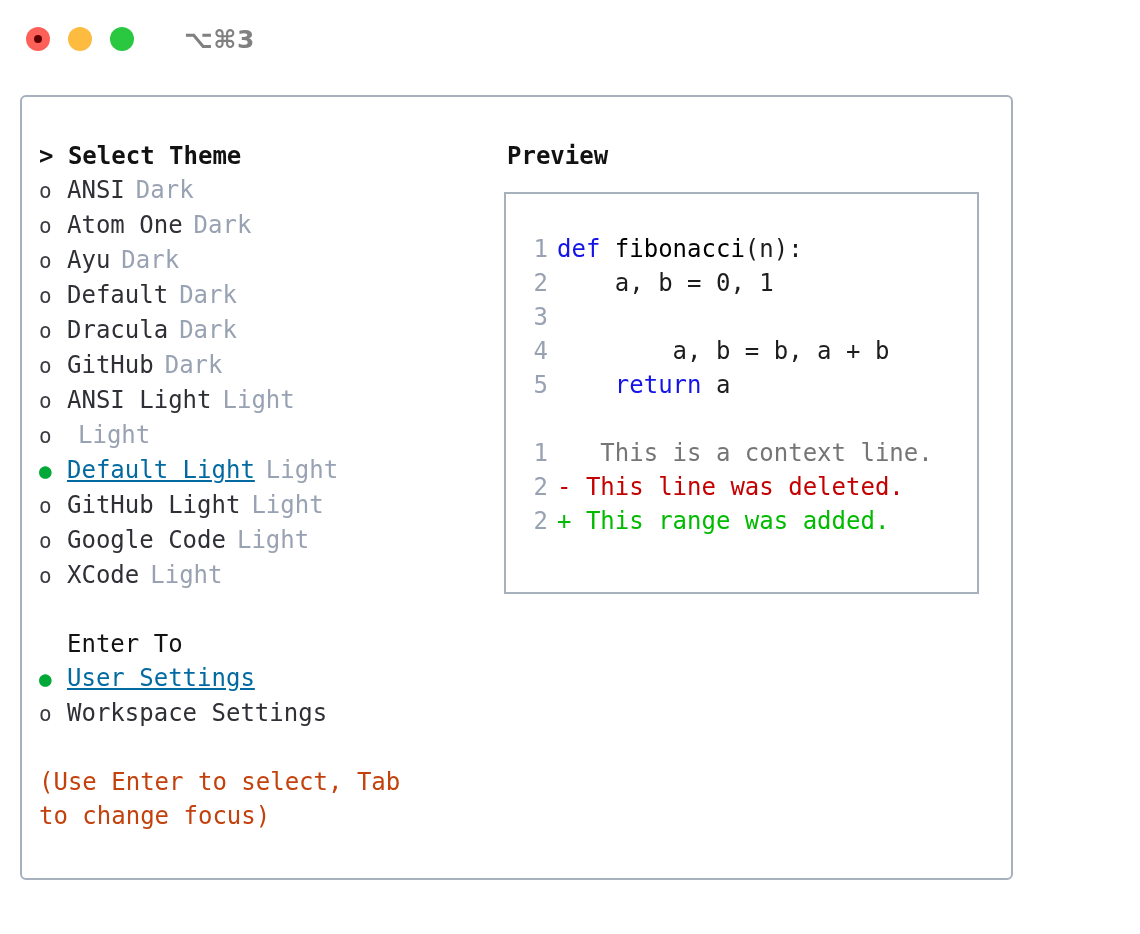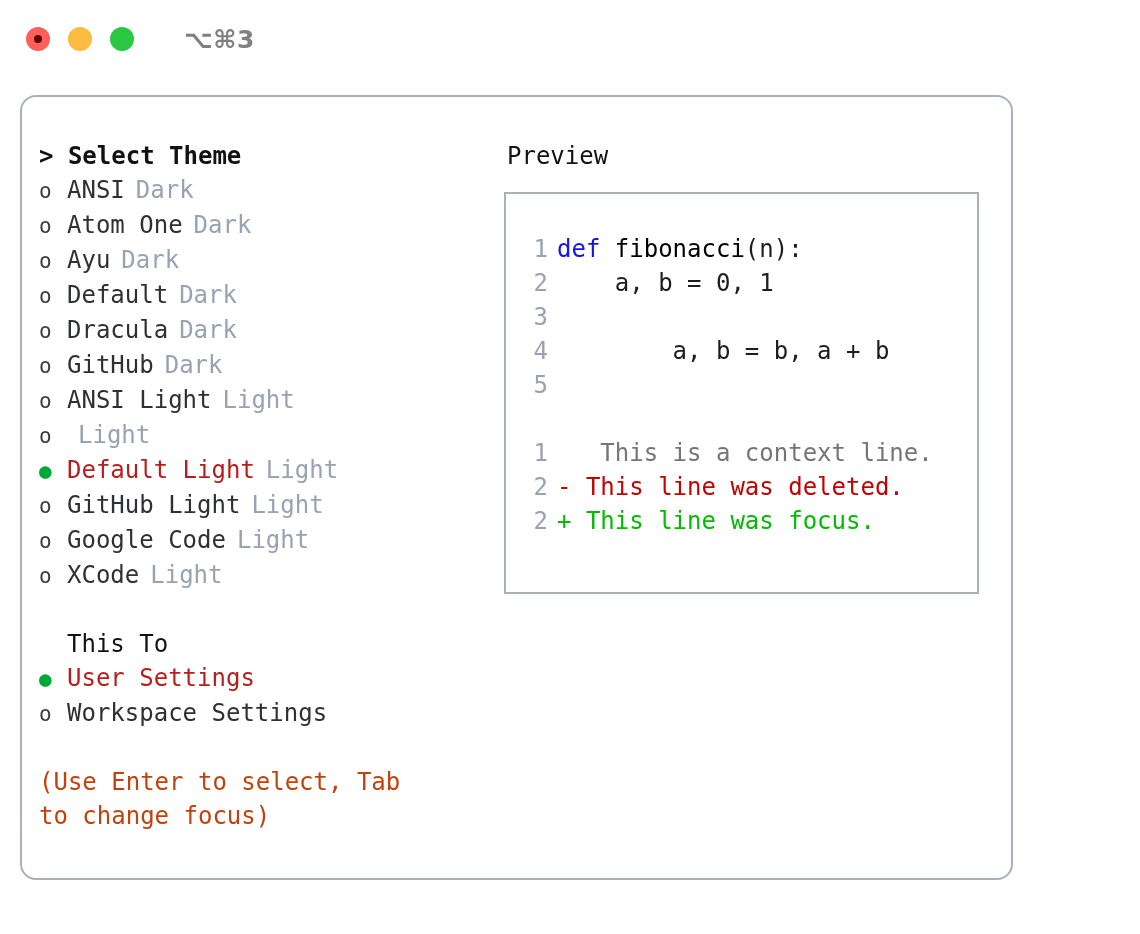--- a/index.html
+++ b/index.html
@@ -68,21 +68,21 @@
   }
 
   
   .panel {
     position: absolute;
     left: 20px;
     top: 95px;
     width: 993px;
     height: 785px;
     border: 2px solid #a7b0bd;
-    border-radius: 16px;
+    border-radius: 6px;
     box-sizing: border-box;
     background: #ffffff;
   }
 
   .columns {
     display: flex;
     padding: 42px 0 0 17px;
   }
   .col-left  { width: 465px; flex: 0 0 465px; }
   .col-right { flex: 1 1 auto; }
@@ -109,21 +109,22 @@
     color: #3b3b42;
     line-height: 34px;
   }
   .marker.on {
     color: #00a838;
   }
   .label {
     color: #2f3036;
   }
   .row.selected .label {
-    color: #b91c1c;
+    color: #0369a1;
+    text-decoration: underline;
   }
   .tag {
     color: #98a2b2;
     margin-left: 11px;
   }
   .spacer-row { height: 34px; }
 
   .section-head {
     font-size: 24px;
     color: #121212;
@@ -137,21 +138,21 @@
     font-size: 24px;
     line-height: 34px;
     color: #c2410c;
     width: 400px;
     white-space: pre-wrap;
   }
 
   
   .preview-head {
     font-size: 24px;
-    font-weight: normal;
+    font-weight: bold;
     color: #121212;
     line-height: 34px;
     margin-left: 3px;
     white-space: pre;
   }
   .preview-box {
     margin-top: 19px;
     width: 475px;
     height: 402px;
     border: 2px solid #a7b0bd;
@@ -214,45 +215,45 @@
             <div class="row"><span class="marker">o</span><span class="label">ANSI Light</span><span class="tag">Light</span></div>
             <div class="row"><span class="marker">o</span><span class="tag">Light</span></div>
             <div class="row selected"><span class="marker on">●</span><span class="label">Default Light</span><span class="tag">Light</span></div>
             <div class="row"><span class="marker">o</span><span class="label">GitHub Light</span><span class="tag">Light</span></div>
             <div class="row"><span class="marker">o</span><span class="label">Google Code</span><span class="tag">Light</span></div>
             <div class="row"><span class="marker">o</span><span class="label">XCode</span><span class="tag">Light</span></div>
           </div>
 
         <div class="spacer-row"></div>
 
-        <div class="section-head">This To</div>
+        <div class="section-head">Enter To</div>
 
         <div id="apply-list">
             <div class="row selected"><span class="marker on">●</span><span class="label">User Settings</span></div>
             <div class="row"><span class="marker">o</span><span class="label">Workspace Settings</span></div>
           </div>
 
         <div class="hint">(Use Enter to select, Tab to change focus)</div>
       </div>
 
       <div class="col-right">
         <div class="preview-head">Preview</div>
 
         <div class="preview-box">
           <div id="code-block">
               <div class="code-line"><span class="lineno">1</span><span class="code-text"><span class="kw">def </span><span class="fn">fibonacci</span><span class="plain">(n):</span></span></div>
               <div class="code-line"><span class="lineno">2</span><span class="code-text"><span class="plain">    a, b = 0, 1</span></span></div>
               <div class="code-line"><span class="lineno">3</span></div>
               <div class="code-line"><span class="lineno">4</span><span class="code-text"><span class="plain">        a, b = b, a + b</span></span></div>
-              <div class="code-line"><span class="lineno">5</span></div>
+              <div class="code-line"><span class="lineno">5</span><span class="code-text"><span class="plain">    </span><span class="kw">return </span><span class="plain">a</span></span></div>
             </div>
           <div class="gap-line"></div>
           <div id="diff-block">
               <div class="code-line"><span class="lineno">1</span><span class="diff-ctx"> </span><span class="diff-ctx">  This is a context line.</span></div>
               <div class="code-line"><span class="lineno">2</span><span class="diff-del">-</span><span class="diff-del"> This line was deleted.</span></div>
-              <div class="code-line"><span class="lineno">2</span><span class="diff-add">+</span><span class="diff-add"> This line was focus.</span></div>
+              <div class="code-line"><span class="lineno">2</span><span class="diff-add">+</span><span class="diff-add"> This range was added.</span></div>
             </div>
         </div>
       </div>
 
     </div>
   </div>
 </div>
 
 </body></html>

